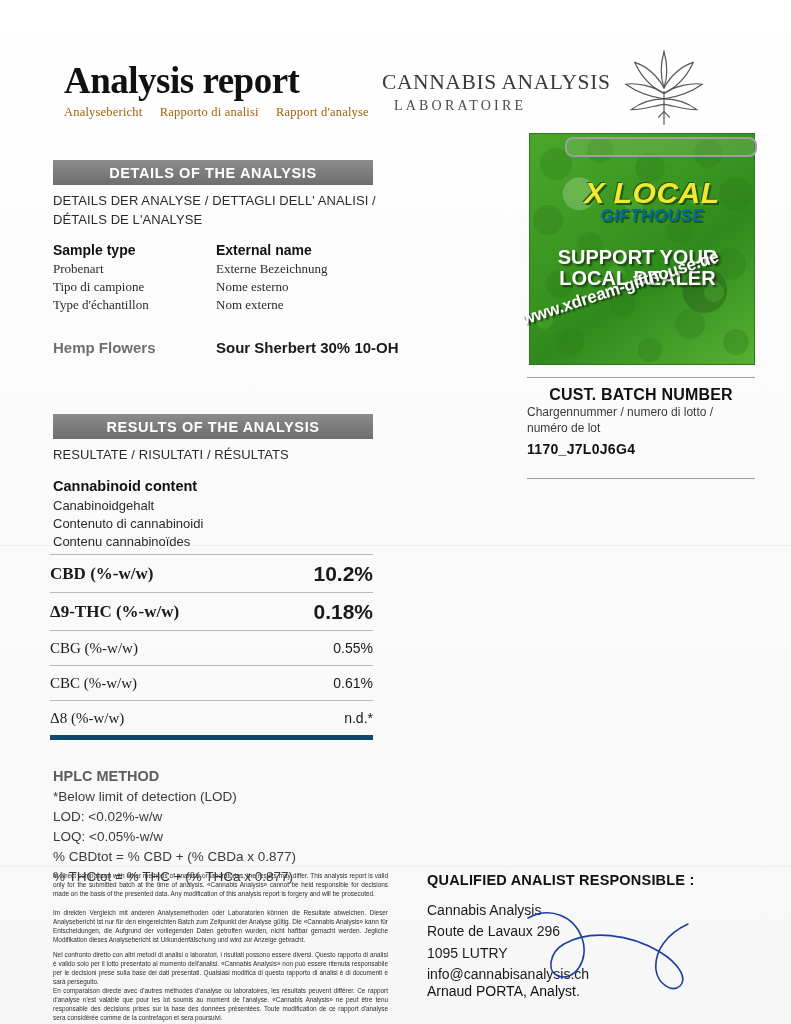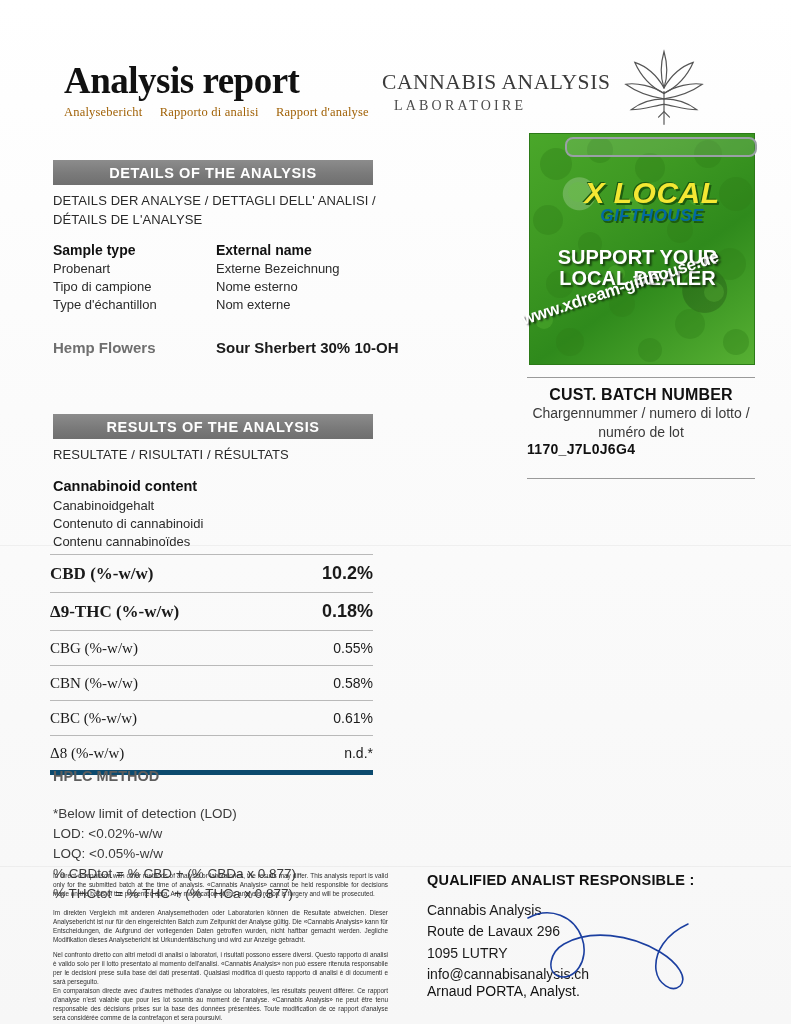--- a/index.html
+++ b/index.html
@@ -113,20 +113,21 @@
     position: absolute;
     font-size: 14px;
     font-weight: 700;
     color: #111;
   }
   .col-lines {
     position: absolute;
     font-size: 13px;
     color: #2b2b2b;
     line-height: 1.38;
+    font-family: Liberation Serif, serif;
   }
   #sample-type-label { left: 53px; top: 242px; }
   #sample-type-lines { left: 53px; top: 260px; width: 150px; }
   #external-name-label { left: 216px; top: 242px; }
   #external-name-lines { left: 216px; top: 260px; width: 200px; }
 
   #sample-type-value {
     position: absolute;
     left: 53px; top: 339px;
     font-size: 15px;
@@ -235,22 +236,22 @@
     left: 527px; top: 386px; width: 228px;
     text-align: center;
     font-size: 16px;
     font-weight: 700;
     color: #111;
     letter-spacing: 0.2px;
   }
   #batch-sub {
     position: absolute;
     left: 527px; top: 404px; width: 228px;
-    text-align: center;
-    font-size: 14px;
+    text-align: left;
+    font-size: 12px;
     color: #3a3a3a;
     line-height: 1.35;
   }
   #batch-value {
     position: absolute;
     left: 527px; top: 441px; width: 228px;
     font-size: 14px;
     font-weight: 700;
     color: #111;
     letter-spacing: 0.3px;
@@ -294,38 +295,37 @@
     color: #1a1a1a;
   }
   .rt-val {
     text-align: right;
     padding-right: 8px;
     font-family: "Liberation Sans", sans-serif;
     font-size: 14px;
     color: #1a1a1a;
   }
   tr.major .rt-name { font-weight: 700; font-size: 17px; }
-  tr.major .rt-val { font-weight: 700; font-size: 18px; }
+  tr.major .rt-val { font-weight: 700; font-size: 21px; }
   tr.major td { height: 37px; }
 
   
   #hplc-title {
     position: absolute;
     left: 53px; top: 768px;
     font-size: 14.5px;
     font-weight: 700;
     color: #5d5d5d;
   }
   #hplc-lines {
     position: absolute;
     left: 53px; top: 787px;
     font-size: 13.5px;
     color: #3b3b3b;
     line-height: 1.48;
-    margin-top: 17px;
   }
 
   
   .disclaimer {
     position: absolute;
     left: 53px;
     width: 335px;
     font-size: 6.4px;
     line-height: 1.42;
     color: #2e2e2e;
@@ -489,24 +489,20 @@
         </tr>
         <tr class="major">
           <td class="rt-name">Δ9-THC (%-w/w)</td>
           <td class="rt-val">0.18%</td>
         </tr>
         <tr>
           <td class="rt-name">CBG (%-w/w)</td>
           <td class="rt-val">0.55%</td>
         </tr>
         <tr>
-          <td class="rt-name">CBN (%-w/w)</td>
-          <td class="rt-val">0.58%</td>
-        </tr>
-        <tr>
           <td class="rt-name">CBC (%-w/w)</td>
           <td class="rt-val">0.61%</td>
         </tr>
         <tr>
           <td class="rt-name">Δ8 (%-w/w)</td>
           <td class="rt-val">n.d.*</td>
         </tr>
       </tbody>
   </table>
 

